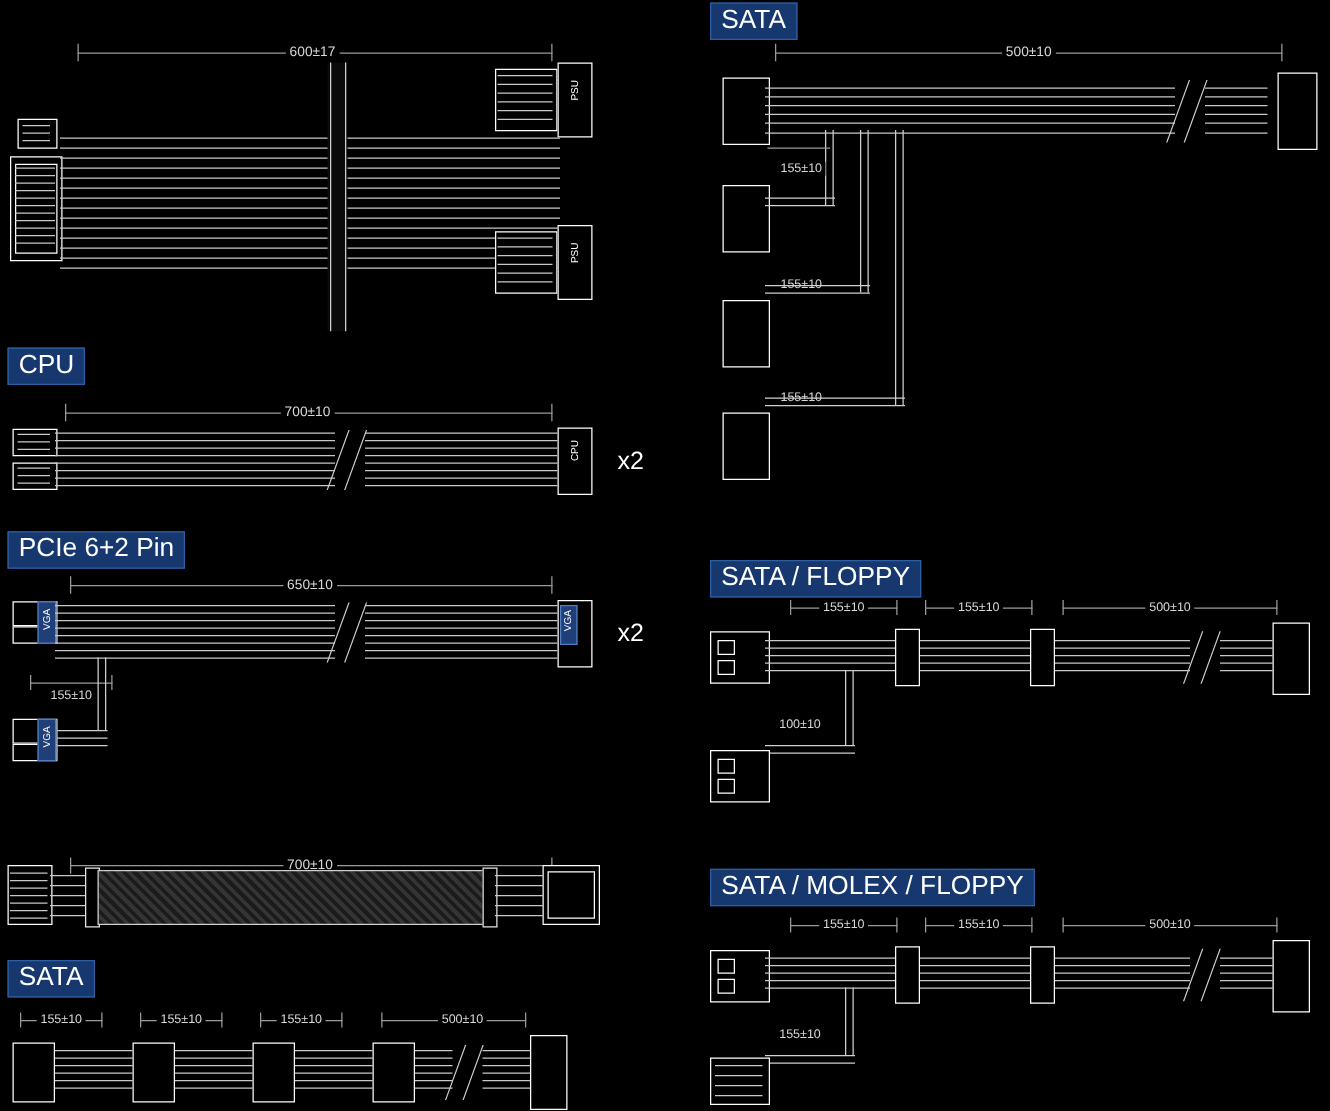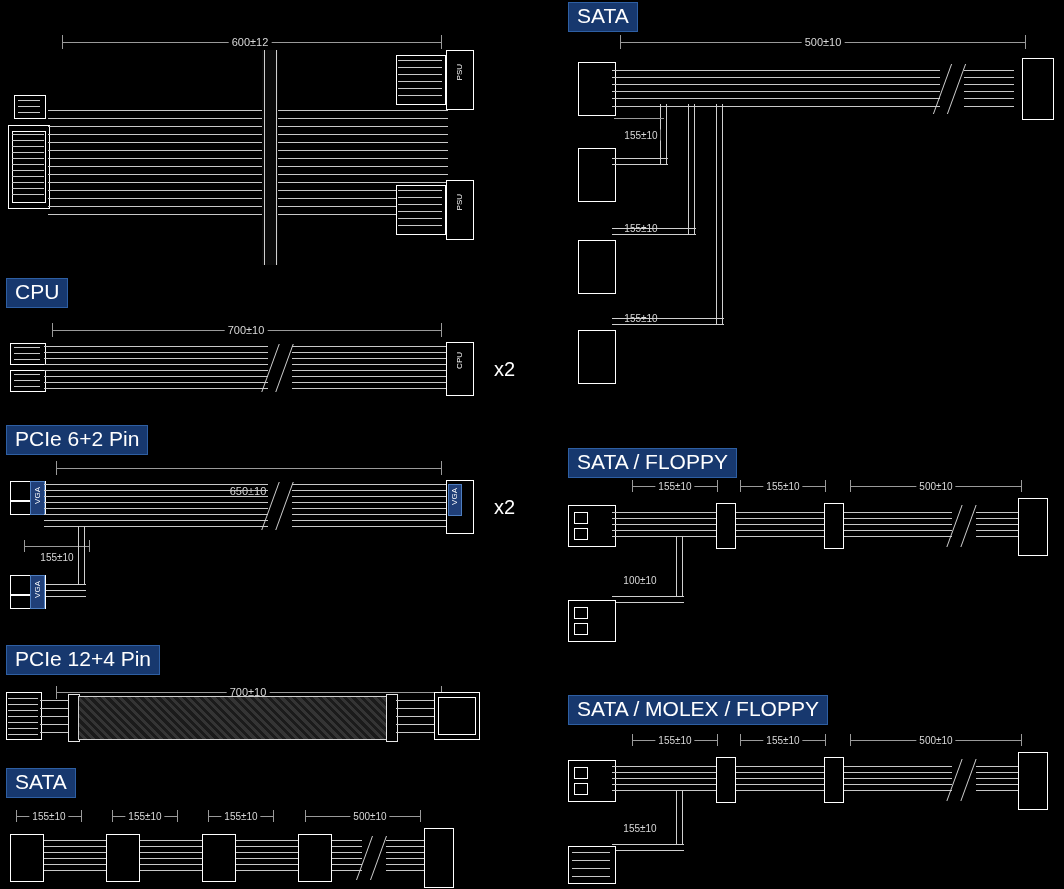--- a/index.html
+++ b/index.html
@@ -39,21 +39,21 @@
 </style>
 </head>
 <body>
 
 <div class="page">
 
 
   <div class="dim" style="left:62px;top:42px;width:380px;"></div>
   <div class="dimtick" style="left:62px;top:35px;height:14px;"></div>
   <div class="dimtick" style="left:441px;top:35px;height:14px;"></div>
-  <div class="dimlabel" style="left:250px;top:42px;">600±12</div>
+  <div class="dimlabel" style="left:250px;top:42px;">600±17</div>
 
   <div class="conn" style="left:8px;top:125px;width:40px;height:82px;"></div>
   <div class="conn" style="left:12px;top:131px;width:32px;height:70px;"></div>
   <div class="ribbon" style="left:12px;top:134px;width:32px;height:64px;">
     <i style="top:0px"></i>
       <i style="top:6px"></i>
       <i style="top:12px"></i>
       <i style="top:18px"></i>
     <i style="top:24px"></i>
       <i style="top:30px"></i>
@@ -152,21 +152,21 @@
 
   <div class="conn" style="left:446px;top:342px;width:26px;height:52px;"></div>
   <div class="vlabel" style="left:455px;top:352px;">CPU</div>
   <div class="xlabel" style="left:494px;top:358px;">x2</div>
 
   <div class="sec-title" style="left:6px;top:425px;text-align:right;">PCIe 6+2 Pin</div>
 
   <div class="dim" style="left:56px;top:468px;width:386px;"></div>
   <div class="dimtick" style="left:56px;top:461px;height:14px;"></div>
   <div class="dimtick" style="left:441px;top:461px;height:14px;"></div>
-  <div class="dimlabel" style="left:248px;top:491px;">650±10</div>
+  <div class="dimlabel" style="left:248px;top:468px;">650±10</div>
 
   <div class="conn" style="left:10px;top:481px;width:34px;height:18px;"></div>
   <div class="conn" style="left:10px;top:501px;width:34px;height:12px;"></div>
   <div class="vgatag" style="left:30px;top:481px;width:13px;height:32px;"></div>
   <div class="vlabel" style="left:33px;top:487px;">VGA</div>
 
   <div class="ribbon" style="left:44px;top:484px;width:402px;height:42px;">
     <i style="top:0"></i>
       <i style="top:6px"></i>
       <i style="top:12px"></i>
@@ -194,21 +194,20 @@
   <div class="vline" style="left:84px;top:526px;height:58px;"></div>
   <div class="wire" style="left:44px;top:584px;width:42px;"></div>
   <div class="wire" style="left:44px;top:590px;width:42px;"></div>
   <div class="wire" style="left:44px;top:596px;width:42px;"></div>
 
   <div class="conn" style="left:10px;top:575px;width:34px;height:18px;"></div>
   <div class="conn" style="left:10px;top:595px;width:34px;height:12px;"></div>
   <div class="vgatag" style="left:30px;top:575px;width:13px;height:32px;"></div>
   <div class="vlabel" style="left:33px;top:581px;">VGA</div>
 
-  <div class="sec-title" style="left:6px;top:645px;">PCIe 12+4 Pin</div>
 
   <div class="dim" style="left:56px;top:692px;width:386px;"></div>
   <div class="dimtick" style="left:56px;top:686px;height:13px;"></div>
   <div class="dimtick" style="left:441px;top:686px;height:13px;"></div>
   <div class="dimlabel" style="left:248px;top:692px;">700±10</div>
 
   <div class="conn" style="left:6px;top:692px;width:34px;height:46px;"></div>
   <div class="ribbon" style="left:8px;top:698px;width:30px;height:36px;">
     <i style="top:0"></i>
       <i style="top:6px"></i>

